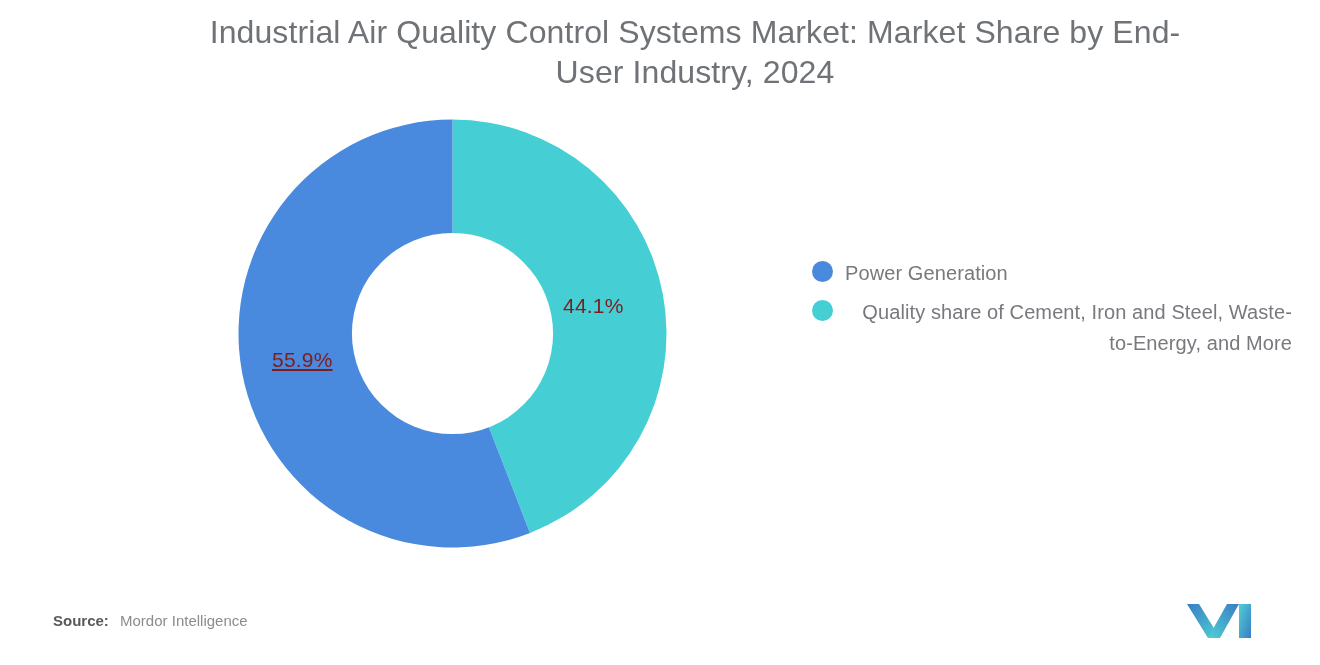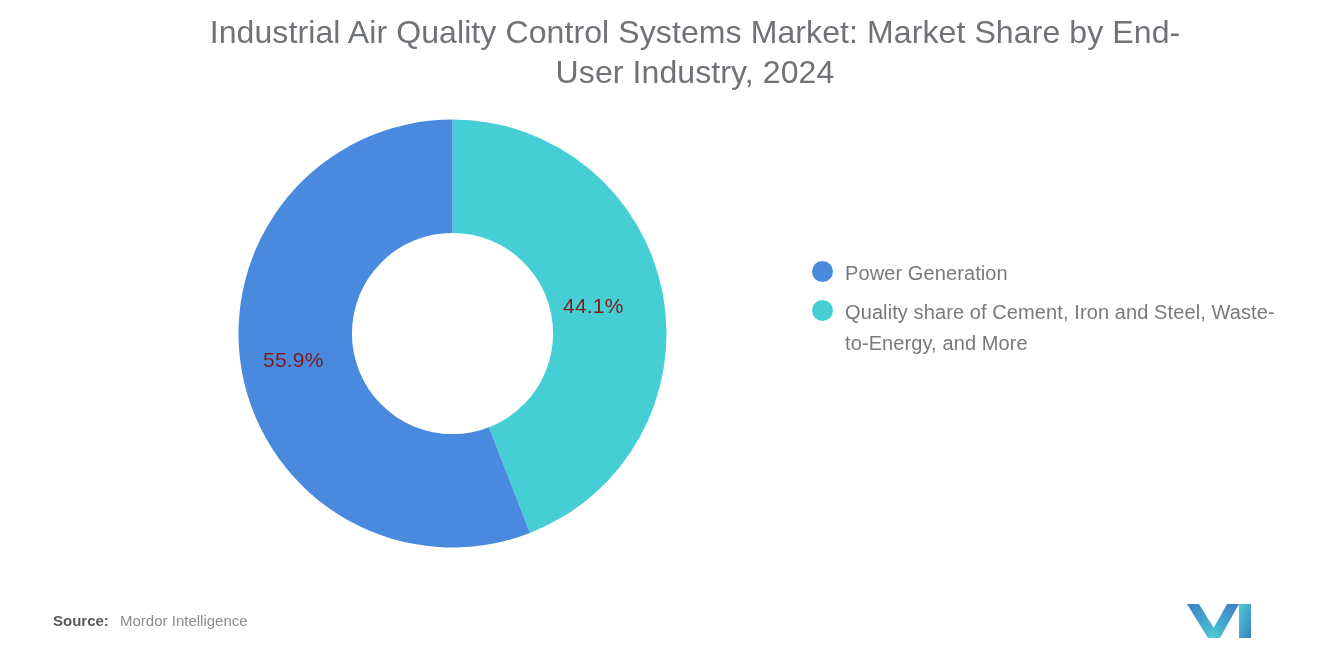--- a/index.html
+++ b/index.html
@@ -45,39 +45,41 @@
   }
 
   .slice-label {
     position: absolute;
     font-size: 21px;
     color: #7f1d1d;
     white-space: nowrap;
     letter-spacing: 0.2px;
   }
   #label-power {
-    left: 25px;
+    left: 34px;
     top: 229px;
+    text-decoration: underline;
   }
   #label-combined {
     left: 325px;
     top: 175px;
   }
 
   
   #legend {
     position: absolute;
     left: 812px;
     top: 258px;
     width: 480px;
   }
   .legend-item {
     display: flex;
     align-items: flex-start;
     margin-bottom: 8px;
+    text-align: right;
   }
   .legend-swatch {
     width: 21px;
     height: 21px;
     border-radius: 50%;
     flex: 0 0 21px;
     margin-top: 3px;
   }
   .legend-label {
     margin-left: 12px;

